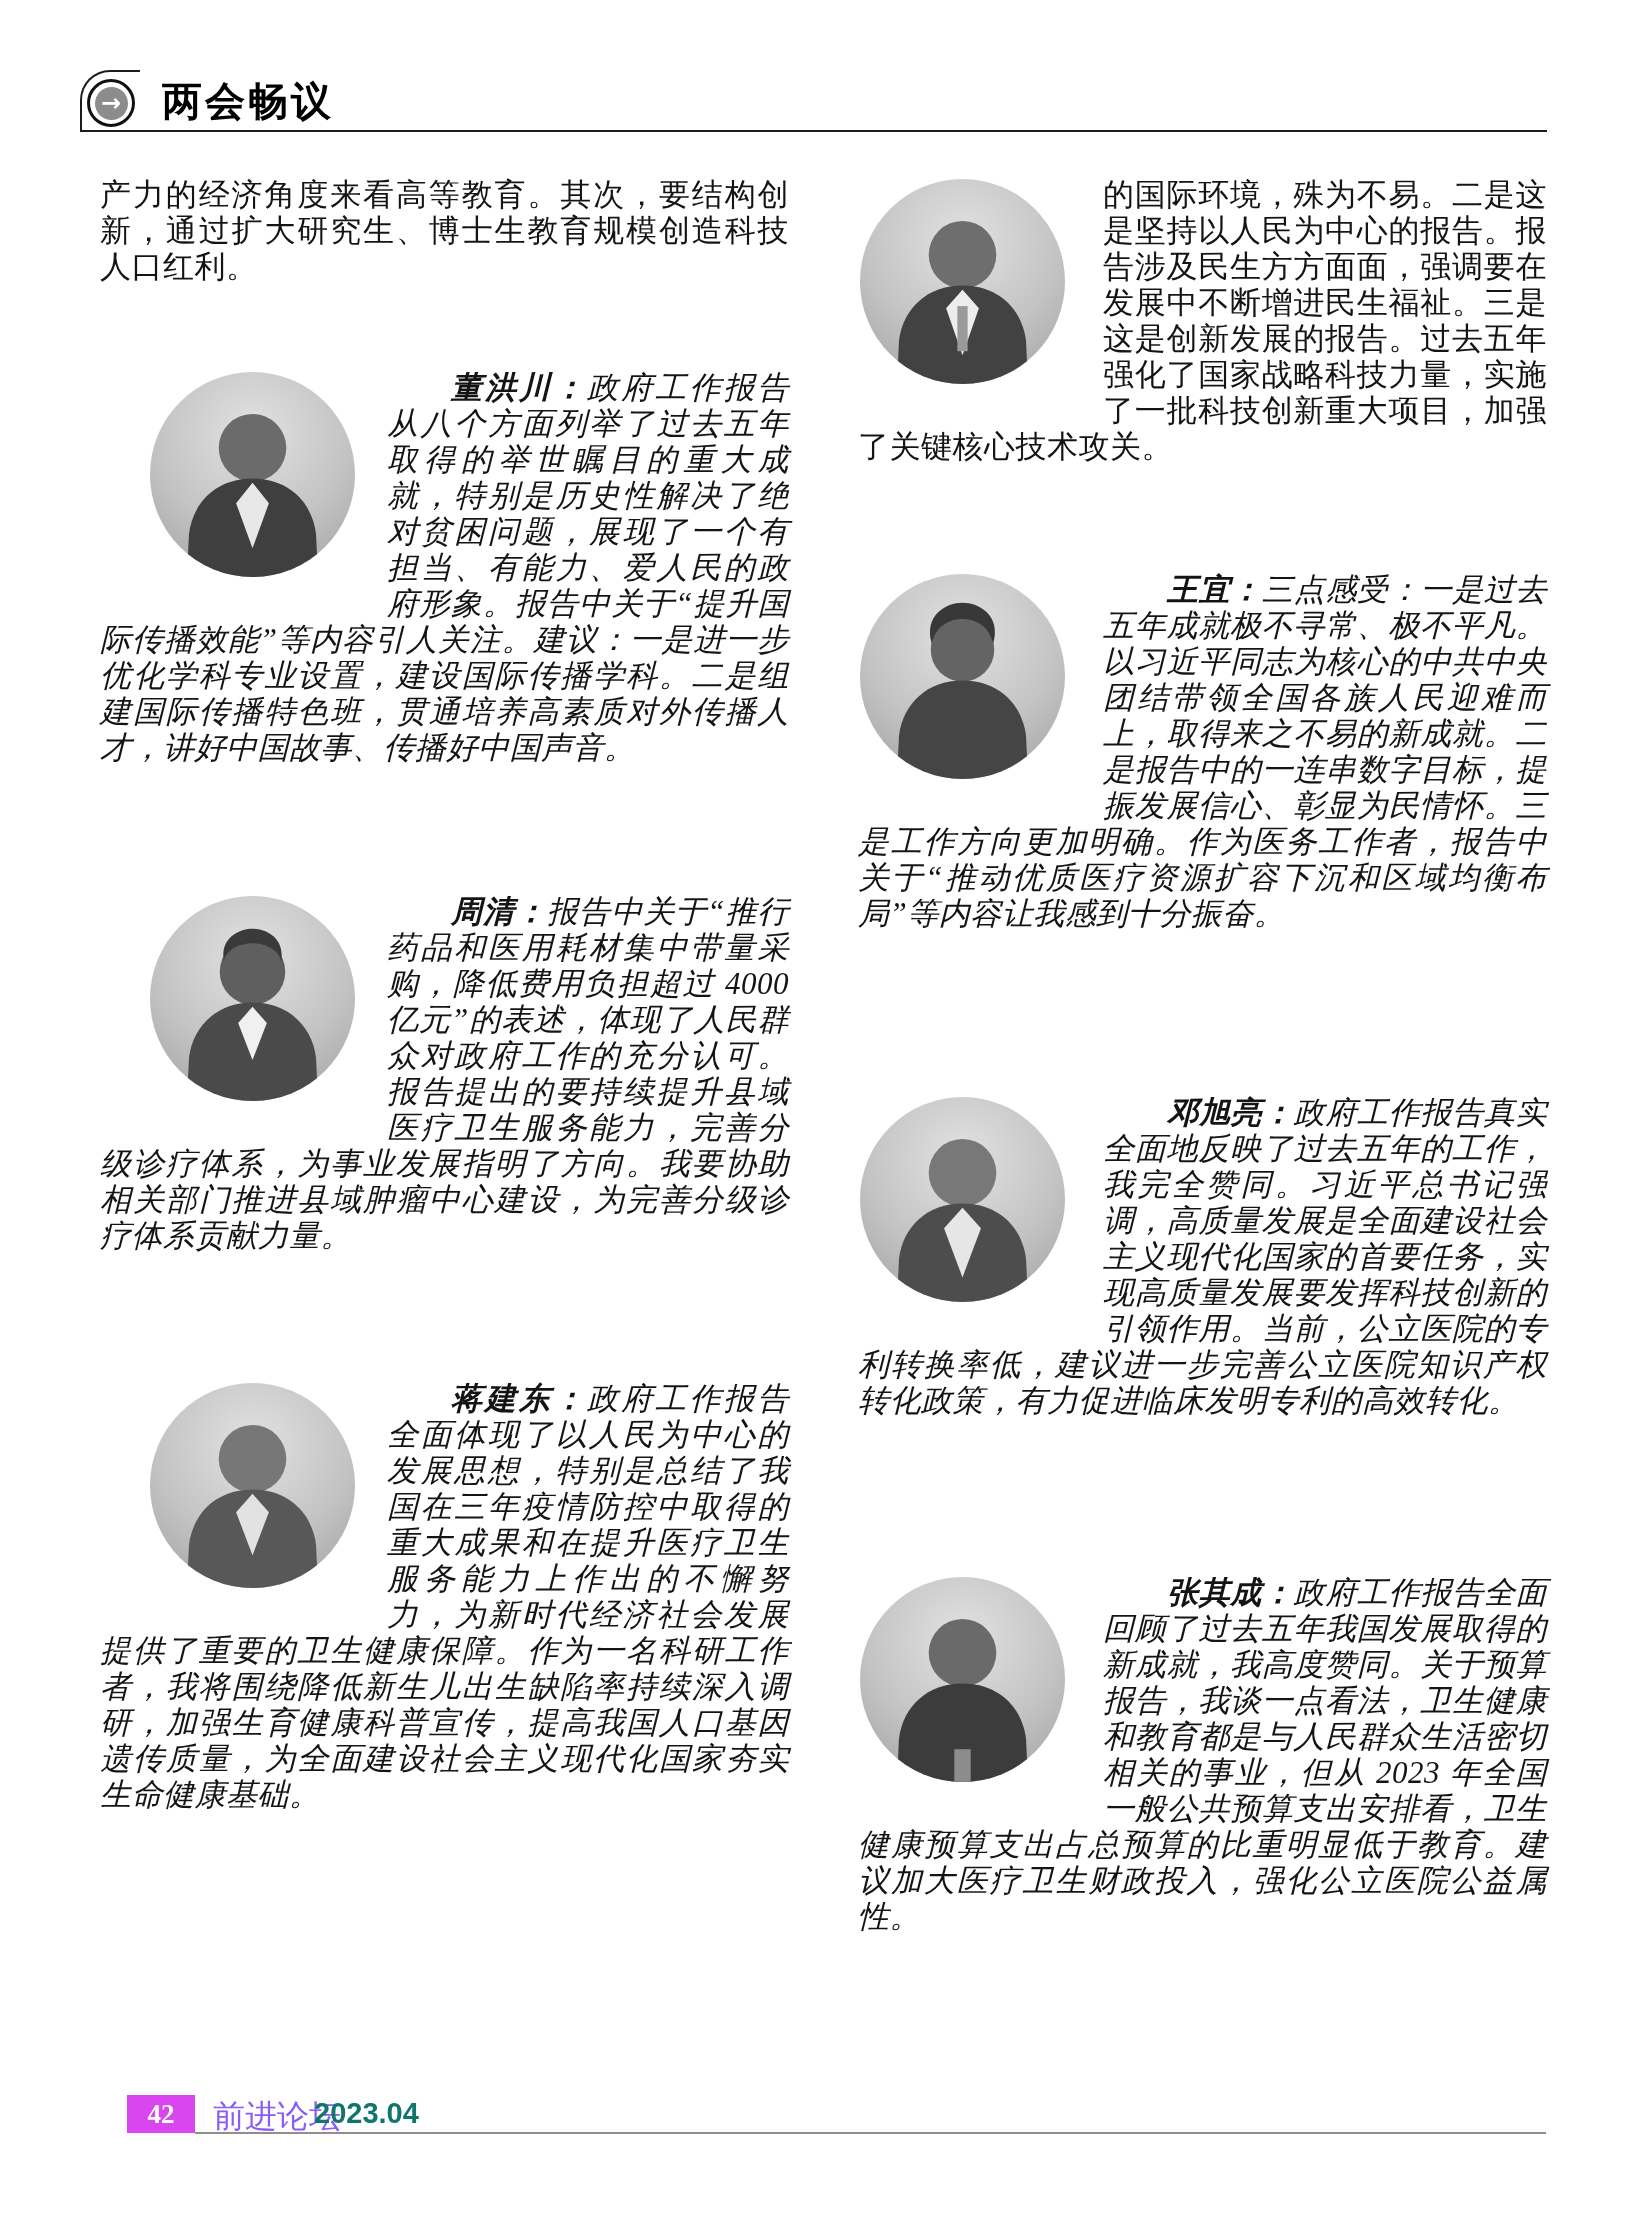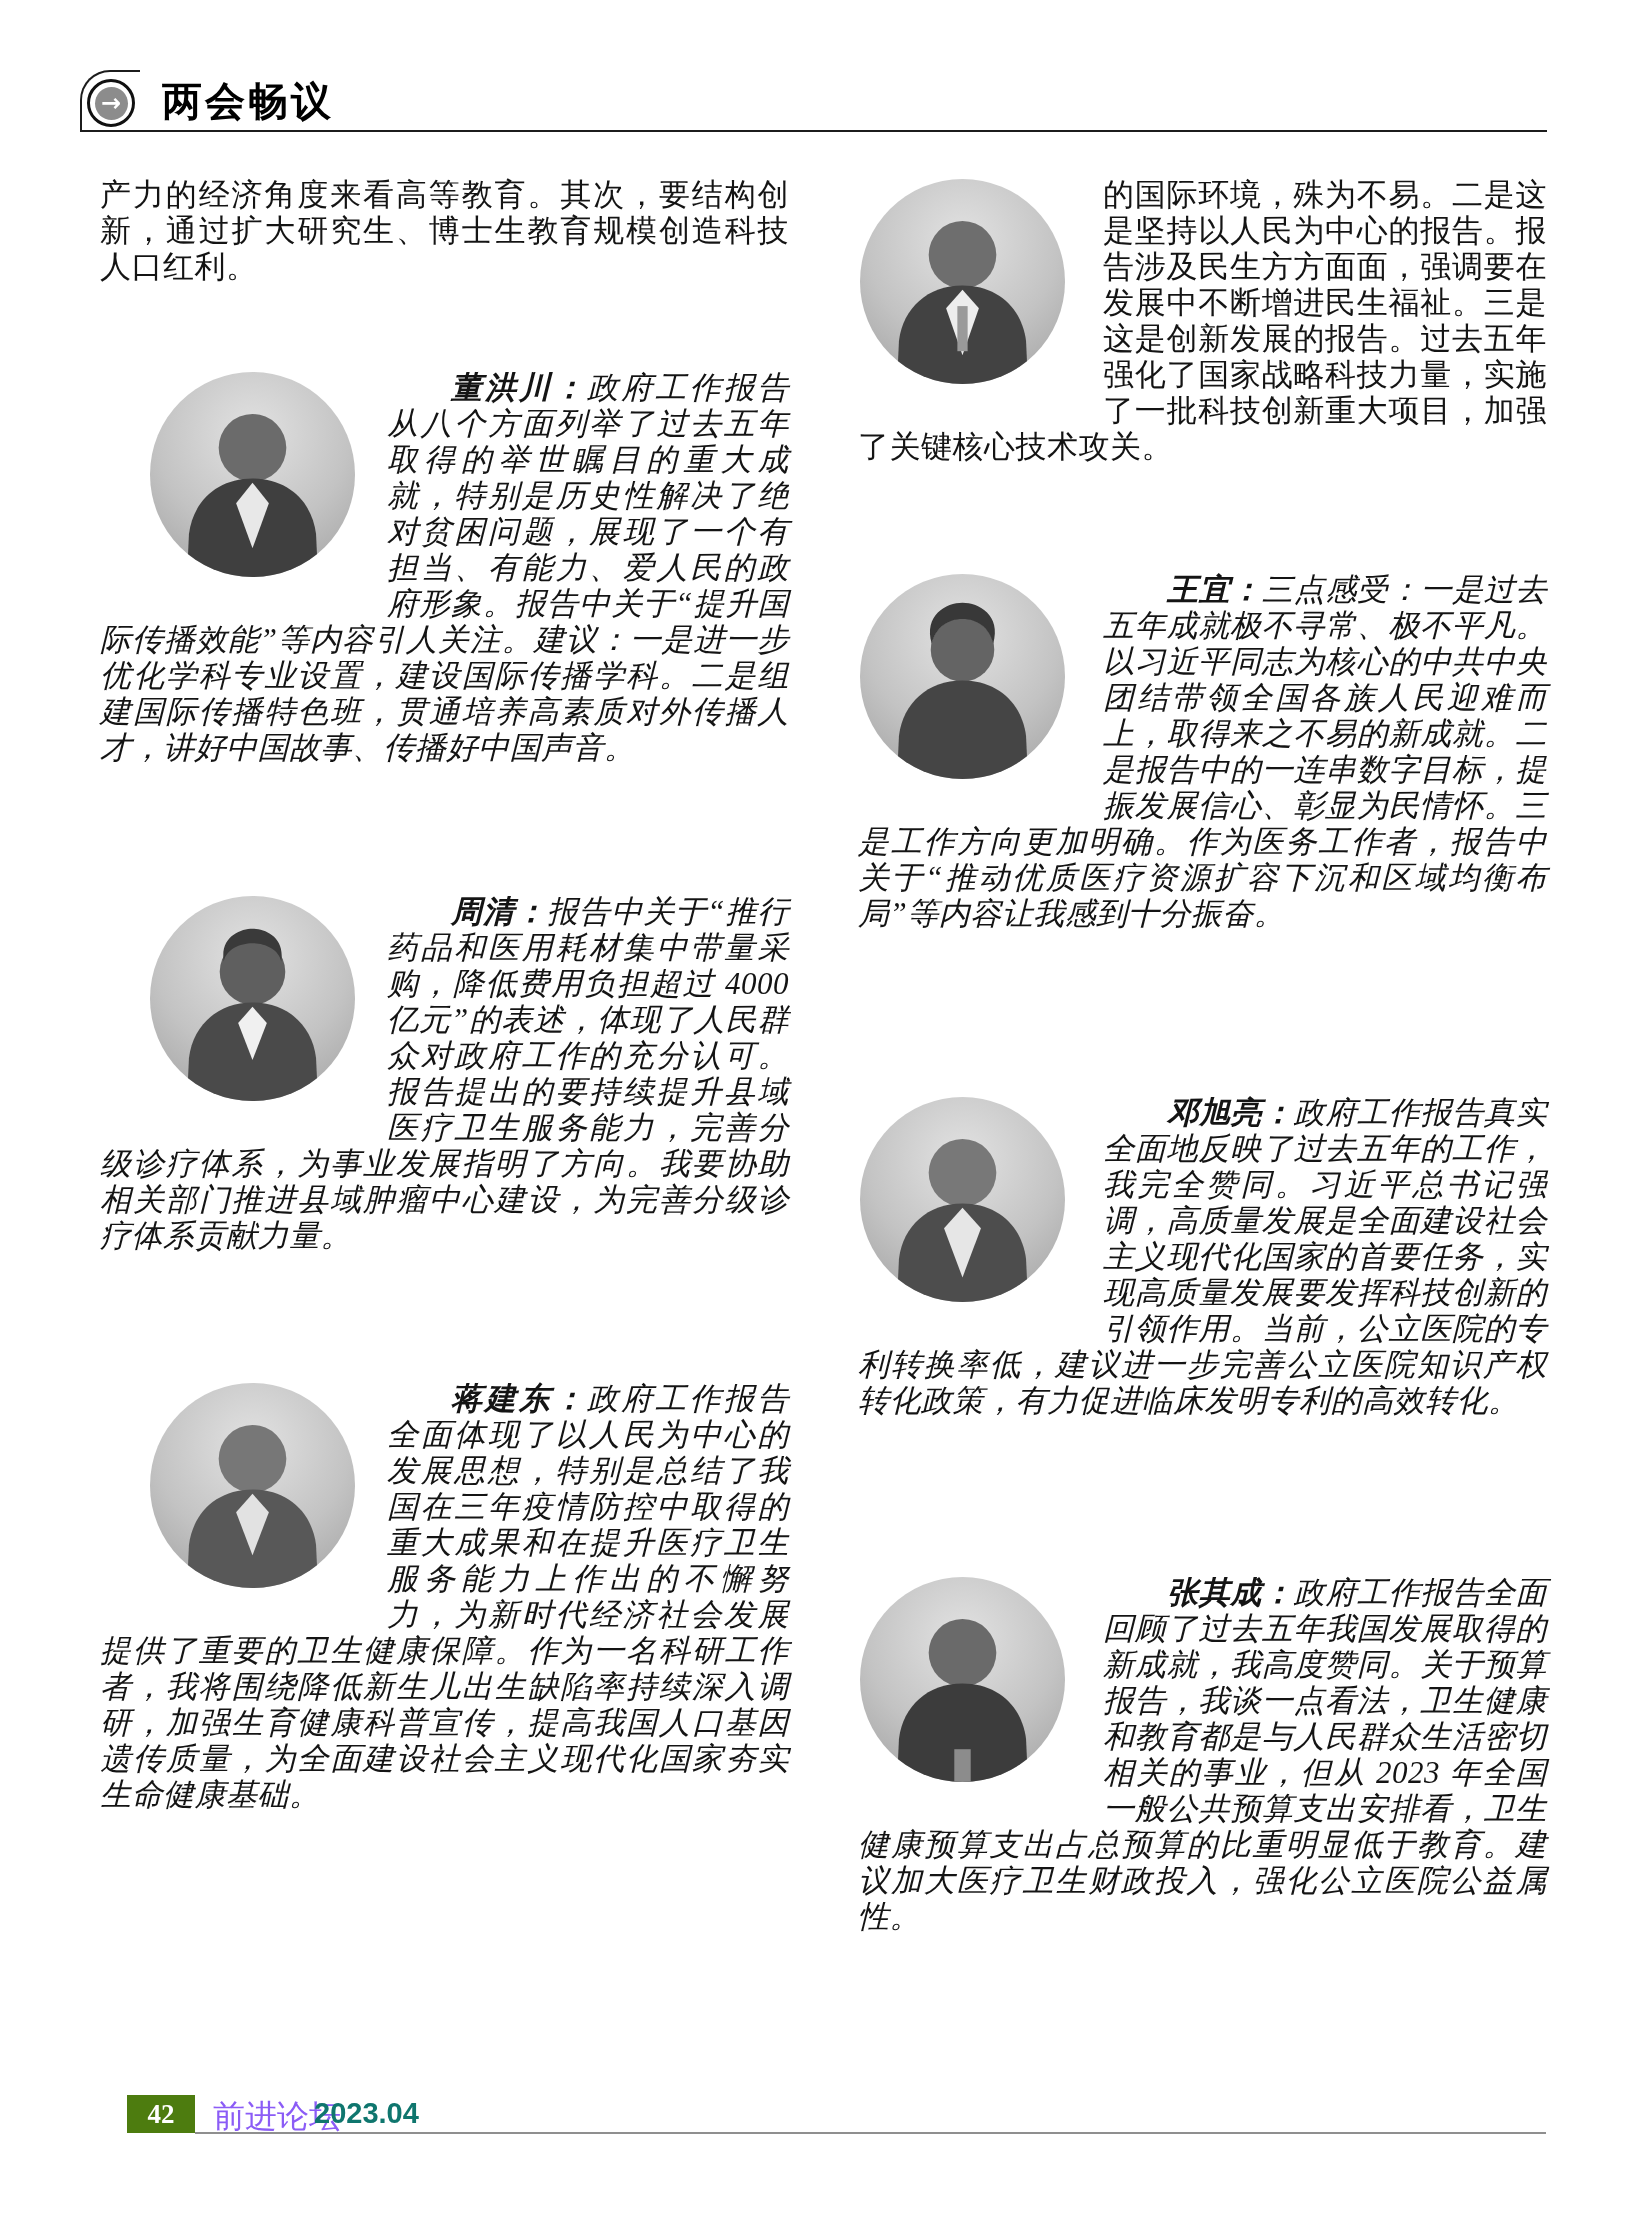--- a/index.html
+++ b/index.html
@@ -37,21 +37,21 @@
   .col-right figure.portrait{margin:2px 38px 22px 2px;}
   figure.portrait svg{display:block;width:100%;height:100%;}
   .tone-a{background:radial-gradient(circle at 50% 30%, #dedede 0%, #bdbdbd 55%, #939393 100%);}
   .tone-b{background:radial-gradient(circle at 50% 30%, #ececec 0%, #cfcfcf 55%, #a8a8a8 100%);}
   .tone-c{background:radial-gradient(circle at 50% 30%, #d8d8d8 0%, #bcbcbc 55%, #8e8e8e 100%);}
   .tone-d{background:radial-gradient(circle at 50% 30%, #e6e6e6 0%, #c6c6c6 55%, #9b9b9b 100%);}
   .tone-e{background:radial-gradient(circle at 50% 30%, #dcdcdc 0%, #b9b9b9 55%, #8a8a8a 100%);}
   .tone-f{background:radial-gradient(circle at 50% 30%, #e9e9e9 0%, #cccccc 55%, #a2a2a2 100%);}
   
   .footer-badge{position:absolute;left:127px;top:2095px;width:68px;height:38px;
-    background:#4d7c0f;color:#ffffff;display:flex;align-items:center;justify-content:center;
+    background:#d946ef;color:#ffffff;display:flex;align-items:center;justify-content:center;
     font:700 27px "Liberation Serif",serif;}
   .footer-journal{position:absolute;left:213px;top:2095px;margin:0;
     font-size:32px;font-family:"Liberation Serif","DejaVu Serif",serif;color:#8b5cf6;}
   .footer-issue{position:absolute;left:314px;top:2097px;margin:0;
     font:700 29px "Liberation Sans","DejaVu Sans",sans-serif;color:#0f766e;}
   .footer-rule{position:absolute;left:195px;top:2132px;width:1351px;height:0;
     border-top:2px solid #8f8f8f;}
 </style>
 </head>
 <body>

